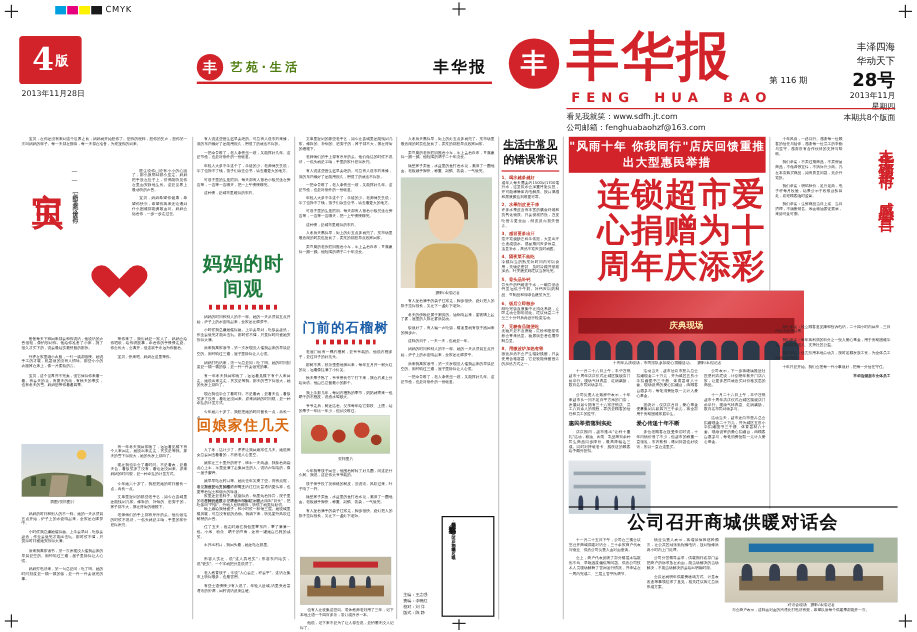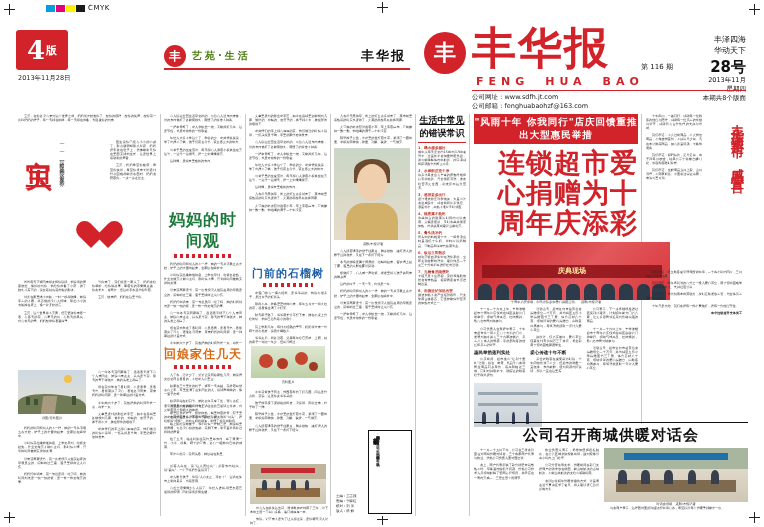--- a/index.html
+++ b/index.html
@@ -215,21 +215,21 @@
         </div>
         <div class="mh-issue">第 116 期</div>
         <div class="mh-edition">28号</div>
         <div class="mh-pinyin">FENG　HUA　BAO</div>
         <div class="mh-date">
           <div>2013年11月</div>
           <div>星期四</div>
           <div>本期共8个版面</div>
         </div>
         <div class="mh-rule"></div>
-        <div class="mh-meta">公司网址：www.sdfh.jt.com</div>
+        <div class="mh-meta">看见我就笑：www.sdfh.jt.com</div>
         <div class="mh-meta2">公司邮箱：fenghuabaohzf@163.com</div>
       </div>
     </div>
 
     <div class="body">
 
       <div class="vrule" style="left:146px;"></div>
       <div class="vrule" style="left:231px;"></div>
       <div class="vrule" style="left:316px;"></div>
       <div class="vrule" style="left:401px;"></div>

